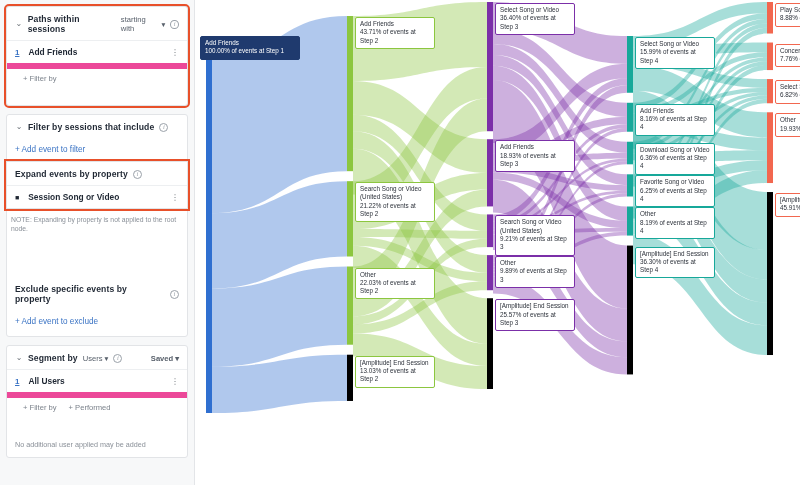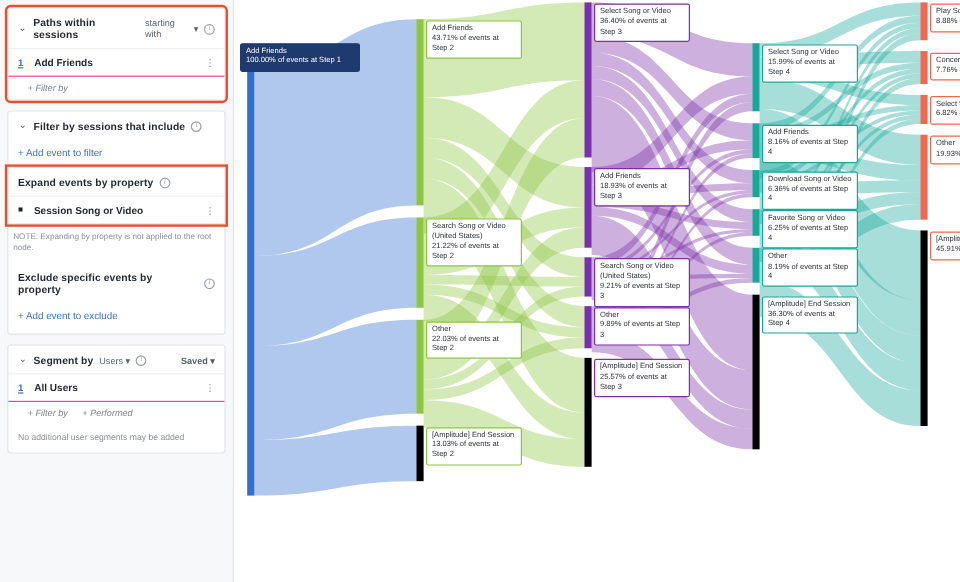--- a/index.html
+++ b/index.html
@@ -55,24 +55,24 @@
     padding: 6px 8px;
     gap: 9px;
     font-size: 8.4px;
     position: relative;
   }
   .row-num { color: #3a73c4; font-weight: bold; font-size: 8px; text-decoration: underline; }
   .row-bullet { color: #1f2733; font-size: 7px; }
   .row-label { color: #1f2733; font-weight: bold; font-size: 8.4px; flex: 1; }
   .kebab { color: #6b7177; font-size: 8px; letter-spacing: 0; line-height: 7px; cursor: pointer; }
   .row-sub {
-    border-top: 1px solid #ec4899;
-    padding: 5px 8px 5px 16px;
+    border-top: 6px solid #ec4899;
+    padding: 5px 8px 22px 16px;
     font-size: 7.6px; color: #7b828b;
-    display: flex; align-items: center; gap: 12px; font-style: italic;
+    display: flex; align-items: center; gap: 12px;
   }
   .row-sub .bychip { display: flex; align-items: center; gap: 4px; }
   .globe {
     width: 9px; height: 9px; border-radius: 50%;
     background: #2f7ed8; display: inline-block;
     position: relative;
   }
   .globe::after {
     content: ""; position: absolute; inset: 1.5px;
     border-radius: 50%; border: .8px solid #cfe3f7; border-left-color: transparent; border-right-color: transparent;
@@ -147,21 +147,21 @@
           <div class="row-item">
             <span class="row-bullet">■</span>
             <span class="row-label">Session Song or Video</span>
             <span class="kebab">⋮</span>
           </div>
         </div>
       </div>
 
       <div class="note">NOTE: Expanding by property is not applied to the root node.</div>
 
-      <div class="card-head" style="padding-left:8px;">
+      <div class="card-head" style="padding-left:8px;margin-top:36px;">
         <span class="card-title">Exclude specific events by property</span>
         <span class="info-i">i</span>
       </div>
       <div class="add-link" style="padding-bottom:10px;">+ Add event to exclude</div>
     </div>
 
     <div class="card">
       <div class="card-head">
         <span class="caret">⌄</span>
         <span class="card-title">Segment by</span>
@@ -177,21 +177,21 @@
       </div>
       <div class="row-item">
         <span class="row-num">1</span>
         <span class="row-label">All Users</span>
         <span class="kebab">⋮</span>
       </div>
       <div class="row-sub">
         <span>+ Filter by</span>
         <span>+ Performed</span>
       </div>
-      <div class="nosegments">No additional user segments may be added</div>
+      <div class="nosegments">No additional user applied may be added</div>
     </div>
 
   </div>
 
   <div id="sankey-wrap">
     <svg id="sankey-svg" width="605" height="485">
         <rect x="11" y="58" width="6" height="355" fill="#2f6fd0"></rect>
         <rect x="152" y="16" width="6" height="155.1705" fill="#8cc63f"></rect>
         <rect x="152" y="181.1705" width="6" height="75.33099999999999" fill="#8cc63f"></rect>
         <rect x="152" y="266.50149999999996" width="6" height="78.2065" fill="#8cc63f"></rect>

